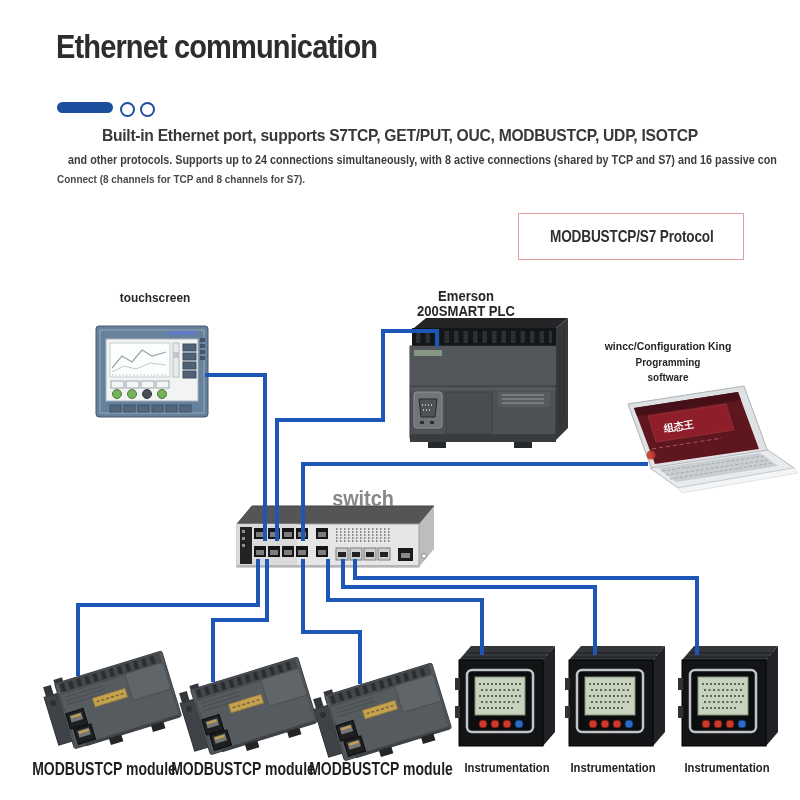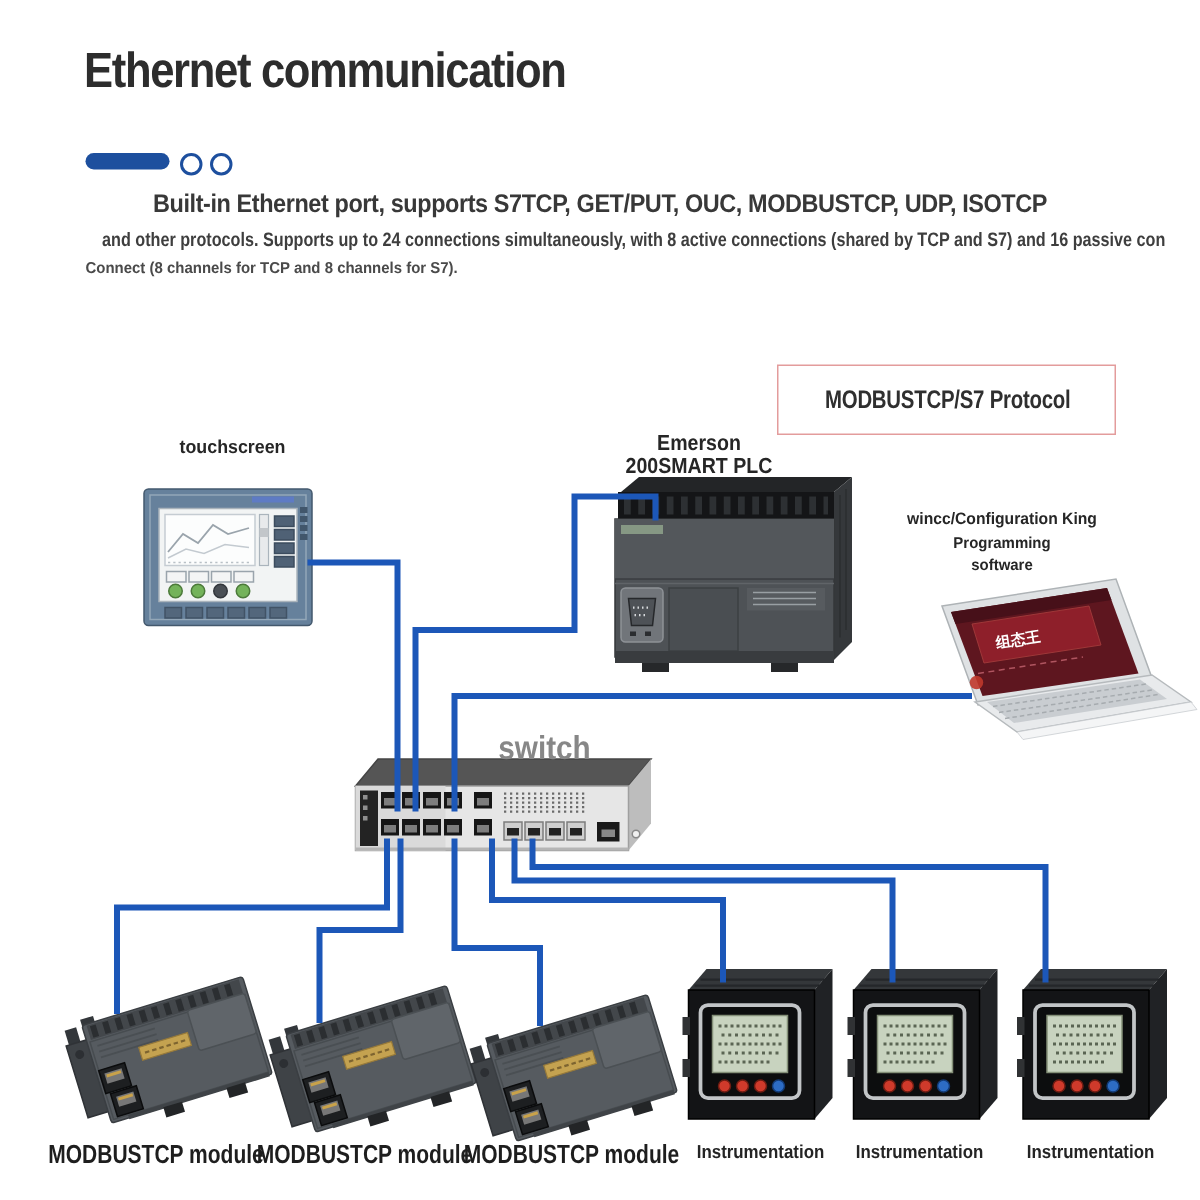--- a/index.html
+++ b/index.html
@@ -255,21 +255,21 @@
 
   <div class="abs page-title">Ethernet communication</div>
   <div class="abs deco-bar" style="background: rgb(29, 79, 158);"></div>
   <div class="abs deco-circle" style="left: 120px; border-color: rgb(29, 79, 158);"></div>
   <div class="abs deco-circle" style="left: 140px; border-color: rgb(29, 79, 158);"></div>
 
   <div class="abs intro1">Built-in Ethernet port, supports S7TCP, GET/PUT, OUC, MODBUSTCP, UDP, ISOTCP</div>
   <div class="abs intro2">and other protocols. Supports up to 24 connections simultaneously, with 8 active connections (shared by TCP and S7) and 16 passive con</div>
   <div class="abs intro3">Connect (8 channels for TCP and 8 channels for S7).</div>
 
-  <div class="abs legend-box" style="border-color: rgb(227, 156, 156); margin-top: 30px;">
+  <div class="abs legend-box" style="border-color: rgb(227, 156, 156);">
     <span class="legend-line" style="background: rgb(28, 87, 184);"></span>
     <span class="legend-label">MODBUSTCP/S7 Protocol</span>
   </div>
 
   <div class="abs node-label lbl-touchscreen">touchscreen</div>
   <div class="abs node-label lbl-emerson">Emerson</div>
   <div class="abs node-label lbl-plc">200SMART PLC</div>
   <div class="abs node-label lbl-sw1">wincc/Configuration King</div>
   <div class="abs node-label lbl-sw2">Programming</div>
   <div class="abs node-label lbl-sw3">software</div>

